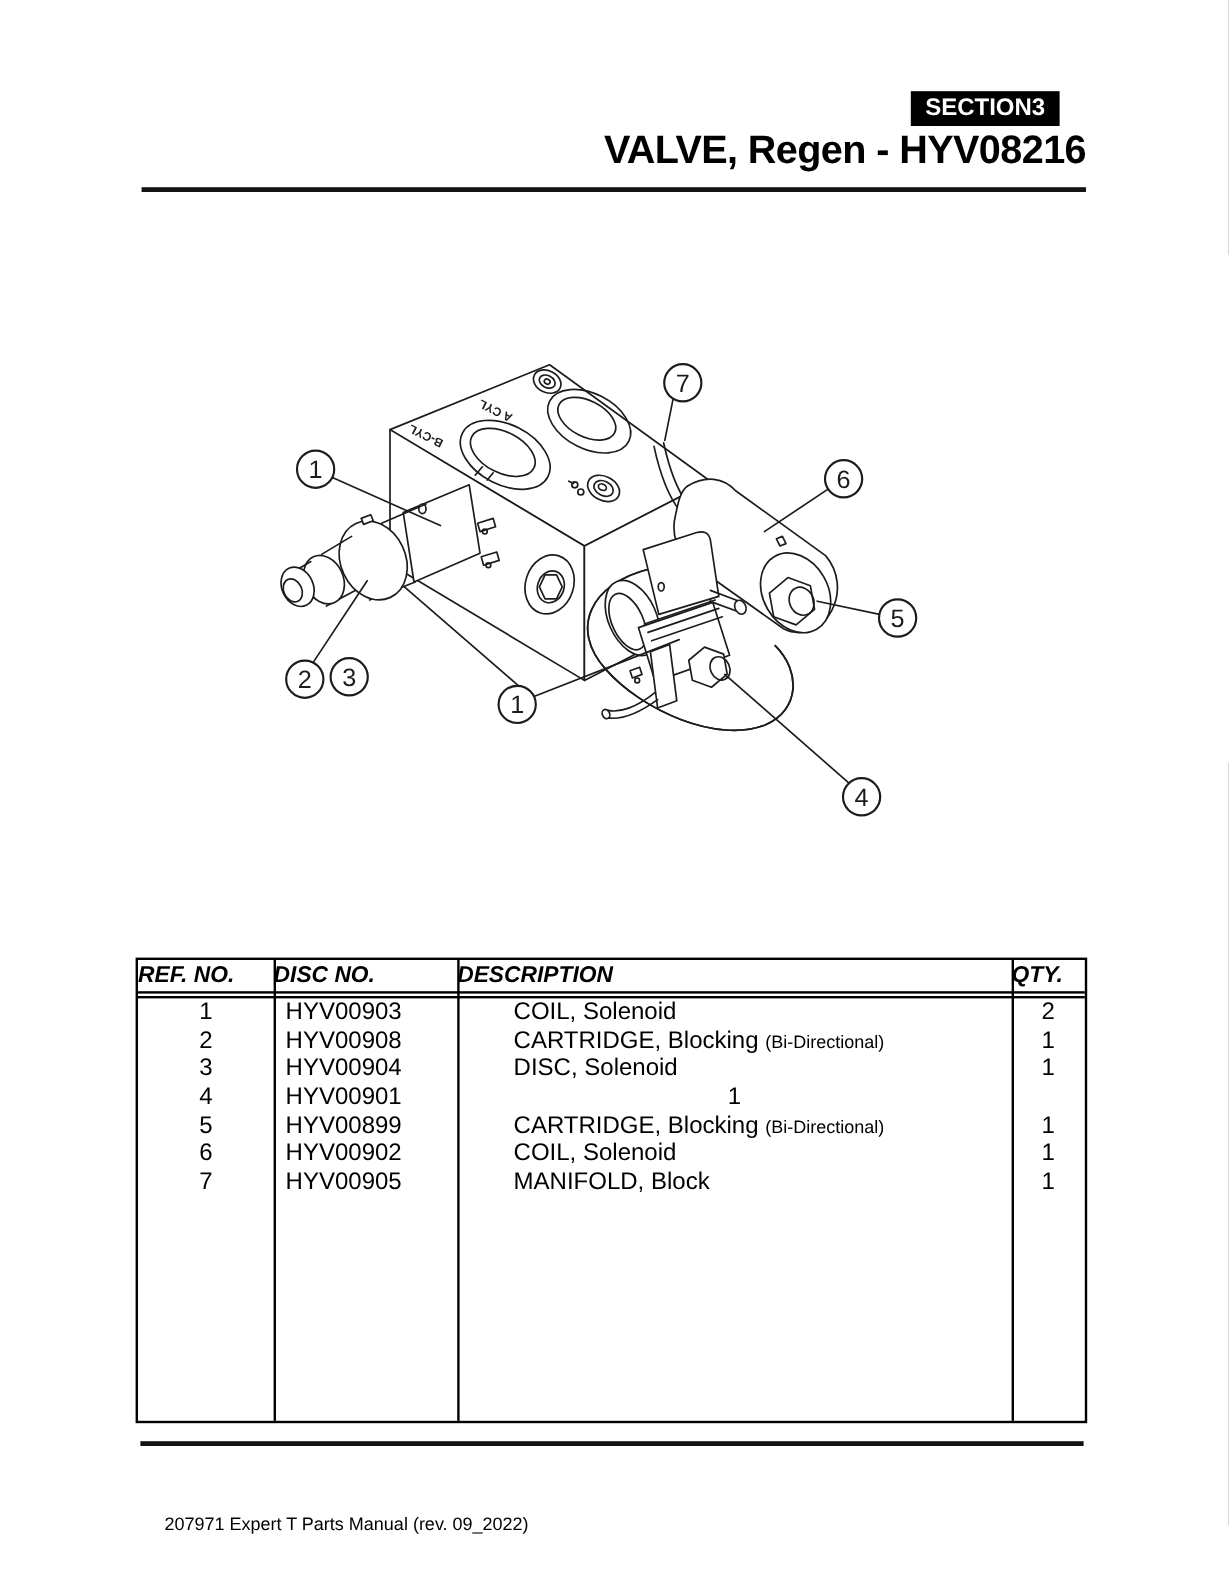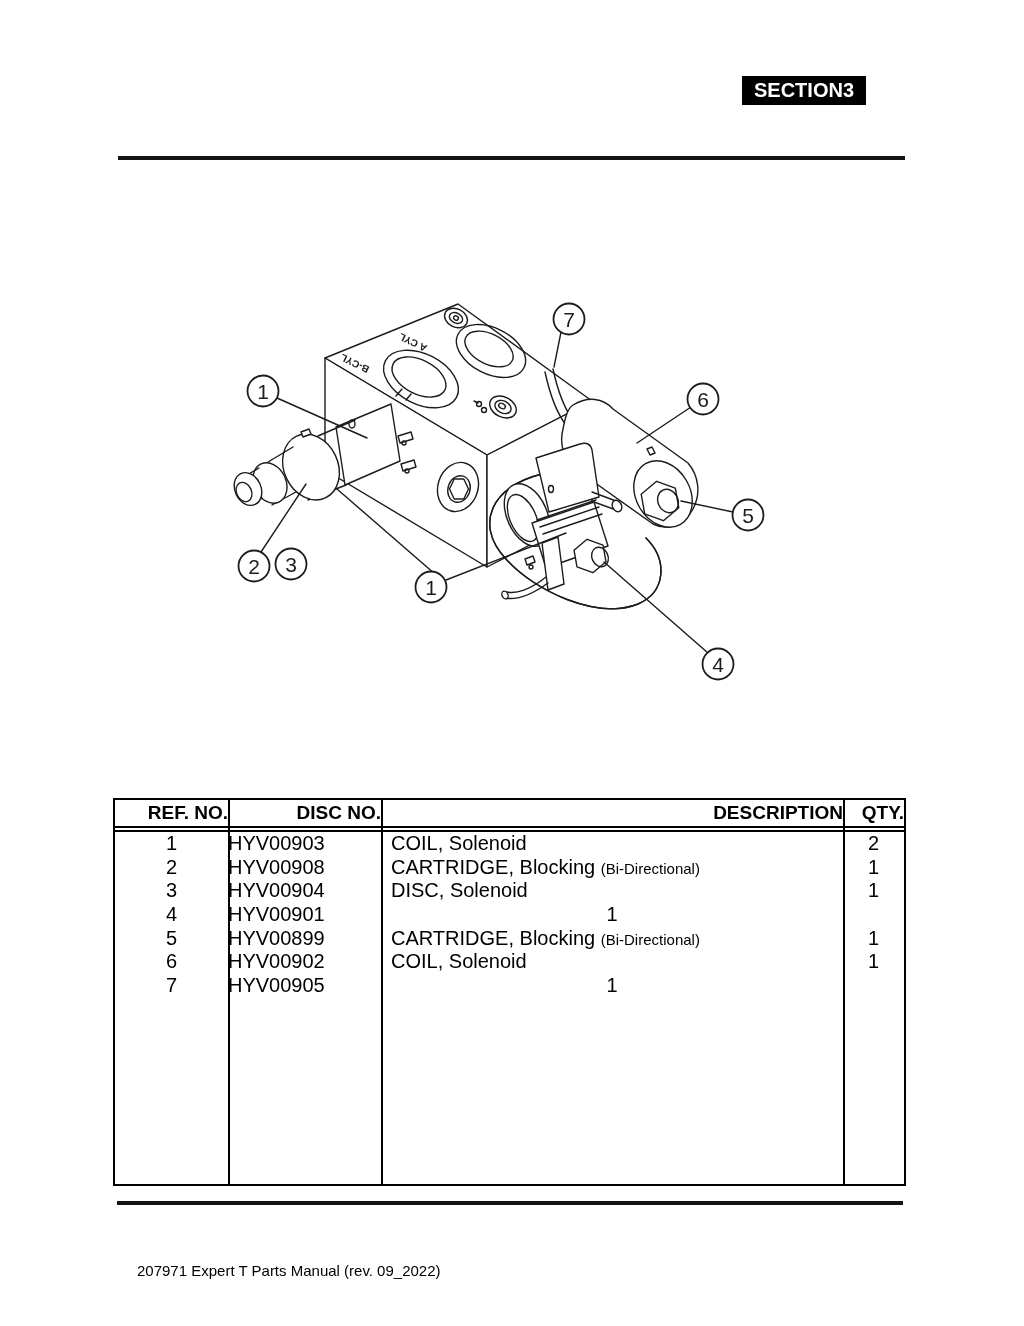--- a/index.html
+++ b/index.html
@@ -3,21 +3,21 @@
 <meta charset="utf-8">
 <style>
   html,body{margin:0;padding:0;background:#888;}
   .page{
     position:relative;width:1024px;height:1326px;margin:0 auto;
     background:#ffffff;overflow:hidden;
     font-family:"Liberation Sans", sans-serif;color:#000;
   }
   
   .badge{
-    position:absolute;left:742px;top:76px;width:124px;height:29px;
+    position:absolute;left:759px;top:76px;width:124px;height:29px;
     background:#000;color:#fff;display:flex;align-items:center;justify-content:center;
     gap:0;font-size:20px;font-weight:bold;
   }
   .title{
     position:absolute;top:106px;right:119px;
     font-size:33px;font-weight:bold;letter-spacing:-0.5px;white-space:nowrap;
   }
   .rule-top{position:absolute;left:118px;top:156px;width:787px;height:4px;background:#141414;}
   .rule-bottom{position:absolute;left:117px;top:1201px;width:786px;height:4px;background:#141414;}
 
@@ -39,45 +39,46 @@
   .tbl{
     position:absolute;left:113px;top:798px;width:793px;height:388px;
     border:2px solid #000;box-sizing:border-box;
   }
   .tbl .vline{position:absolute;top:0;bottom:0;width:2px;background:#000;}
   .v1{left:113px;} .v2{left:266px;} .v3{left:728px;}
   .tbl-header{
     display:grid;grid-template-columns:113px 153px 462px 1fr;
     height:26px;align-items:center;font-weight:bold;font-size:19px;
   }
-  .tbl-header div{text-align:right;}
+  .tbl-header div{text-align:left;font-style:italic;}
   .sep{height:2px;border-top:2px solid #000;border-bottom:2px solid #000;}
   .row{
     display:grid;grid-template-columns:113px 153px 462px 1fr;
     height:23.7px;line-height:23.7px;font-size:20px;
   }
   .c-ref{text-align:center;}
-  .c-part{}
-  .c-desc{padding-left:10px;white-space:nowrap;}
+  .c-part{padding-left:10px;}
+  .c-desc{padding-left:10px;white-space:nowrap;margin-left:37px;}
   .c-qty{text-align:center;}
   .note{font-size:15px;}
 
   
   .footer-left{position:absolute;left:137px;top:1262px;font-size:15px;}
   .footer-page{position:absolute;left:497px;top:1334px;font-size:15px;}
 </style>
 </head>
 <body>
 
 <div class="page">
 
   <div class="badge">
     <span>SECTION</span>
     <span>3</span>
   </div>
+  <div class="title">VALVE, Regen - HYV08216</div>
   <div class="rule-top"></div>
 
   <svg class="diagram" viewBox="0 0 1024 1326">
 
     <g>
       <path class="w" d="M325,358 L458,304 L592,401 L487,455 Z"></path>
       <path class="w" d="M325,358 L487,455 L487,567 L325,470 Z"></path>
       <path class="w" d="M487,455 L592,401 L592,513 L487,567 Z"></path>
 
       <ellipse cx="421" cy="379" rx="40" ry="25" transform="rotate(27 421 379)"></ellipse>
@@ -251,20 +252,21 @@
     </div>
     <div class="row">
       <div class="c-ref">6</div>
       <div class="c-part">HYV00902</div>
       <div class="c-desc"><span>COIL, Solenoid</span> <span class="note"></span></div>
       <div class="c-qty">1</div>
     </div>
     <div class="row">
       <div class="c-ref">7</div>
       <div class="c-part">HYV00905</div>
+      <div class="c-desc"><span>MANIFOLD, Block</span> <span class="note"></span></div>
       <div class="c-qty">1</div>
     </div>
   </div>
 
   <div class="rule-bottom"></div>
 
   <div class="footer-left">207971 Expert T Parts Manual (rev. 09_2022)</div>
   <div class="footer-page">218</div>
 
 </div>

